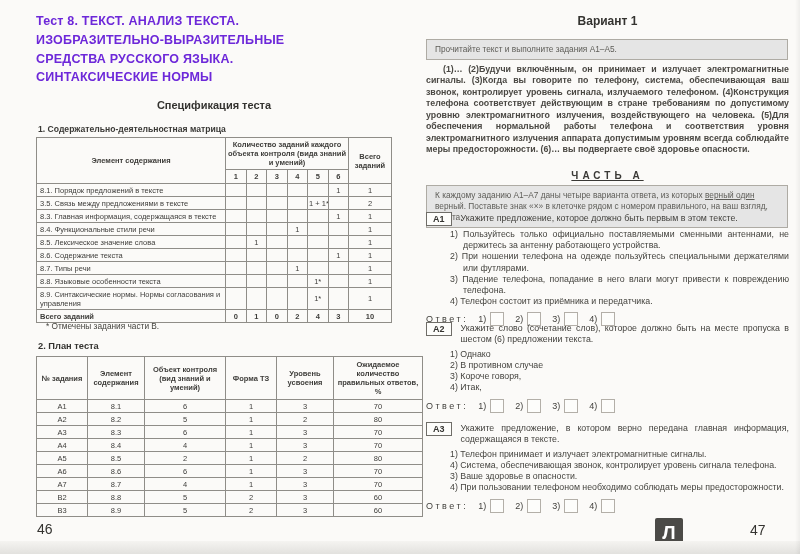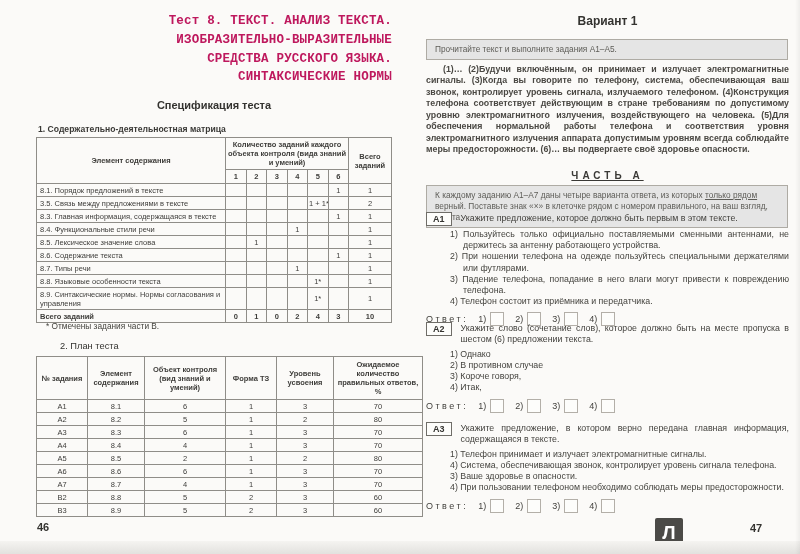--- a/index.html
+++ b/index.html
@@ -10,42 +10,42 @@
     color:#3e3d3a;
     -webkit-font-smoothing:antialiased;
   }
   #bottom-edge{position:absolute;left:0;right:0;bottom:0;height:13px;
     background:linear-gradient(#f5f4f1,#e2e1de);}
   #right-edge{position:absolute;top:0;bottom:0;right:0;width:5px;
     background:linear-gradient(90deg,rgba(0,0,0,0),rgba(0,0,0,0.05));}
 
   
   #left-page{position:absolute;left:36px;top:0;width:356px;height:554px;}
-  .book-title{position:absolute;top:12px;left:0;width:100%;text-align:right;
-    font-weight:bold;font-size:12.5px;line-height:1.5;letter-spacing:0.2px;color:#be185d;font-family:Liberation Mono, monospace;}
+  .book-title{position:absolute;top:12px;left:0;width:100%;text-align:left;
+    font-weight:bold;font-size:12.5px;line-height:1.5;letter-spacing:0.2px;color:#6d28d9;}
   .spec-subtitle{position:absolute;top:99px;left:0;width:100%;text-align:center;
     font-weight:bold;font-size:11px;color:#343330;}
   .matrix-heading{position:absolute;top:124px;left:2px;
     font-weight:bold;font-size:8.6px;color:#3a3936;}
   table{border-collapse:collapse;table-layout:fixed;}
   td,th{border:1px solid #8f8d88;overflow:hidden;}
   .matrix-table{position:absolute;top:137px;left:0;width:356px;font-size:7.5px;line-height:1.2;}
   .matrix-table th{font-weight:bold;text-align:center;vertical-align:middle;padding:2px 2px;}
   .matrix-table td{padding:1.5px 3px;vertical-align:middle;}
   .matrix-table td.num{text-align:center;padding:1.5px 1px;white-space:nowrap;}
   .matrix-table .w-el{width:184px;} .w-c{width:17px;} .w-c5{width:30px;} .w-tot{width:38px;}
   .matrix-table tfoot td{font-weight:bold;}
   .matrix-table tfoot td:first-child{padding-left:3px;}
   .footnote{position:absolute;top:321px;left:10px;font-size:8.3px;color:#45443f;}
-  .plan-heading{position:absolute;top:341px;left:2px;font-weight:normal;font-size:9.3px;color:#343330;margin-left:22px;}
+  .plan-heading{position:absolute;top:341px;left:2px;font-weight:bold;font-size:9.3px;color:#343330;}
   .plan-table{position:absolute;top:356px;left:0;width:356px;font-size:7.5px;line-height:1.2;}
   .plan-table th{font-weight:bold;text-align:center;vertical-align:middle;padding:3px 2px;}
   .plan-table td{text-align:center;padding:1.5px 2px;vertical-align:middle;}
   .plan-table .pw0{width:46px;}.pw1{width:52px;}.pw2{width:76px;}.pw3{width:46px;}.pw4{width:52px;}.pw5{width:84px;}
-  .pagenum{position:absolute;font-weight:bold;font-size:11px;color:#343330;}
+  .pagenum{position:absolute;font-weight:normal;font-size:14px;color:#343330;}
   #pn-left{left:37px;top:521px;}
   #pn-right{left:750px;top:522px;}
 
   
   #right-page{position:absolute;left:426px;top:0;width:363px;height:488px;}
   .variant-title{position:absolute;top:14px;left:0;width:100%;text-align:center;
     font-weight:bold;font-size:12px;color:#343330;}
   .instr-box{border:1px solid #aeaba4;background:#e5e5e5;color:#5d5c57;
     font-size:8.3px;line-height:1.32;padding:4px 8px;}
   #box-read{position:absolute;top:39px;left:0;right:1px;}
@@ -307,21 +307,21 @@
 
   <div class="instr-box" id="box-read">
     <span>Прочитайте текст и выполните задания А1–А5.</span>
   </div>
 
   <div class="passage">(1)… (2)Будучи включённым, он принимает и излучает электромагнитные сигналы. (3)Когда вы говорите по телефону, система, обеспечивающая ваш звонок, контролирует уровень сигнала, излучаемого телефоном. (4)Конструкция телефона соответствует действующим в стране требованиям по допустимому уровню электромагнитного излучения, воздействующего на человека. (5)Для обеспечения нормальной работы телефона и соответствия уровня электромагнитного излучения аппарата допустимым уровням всегда соблюдайте меры предосторожности. (6)… вы подвергаете своё здоровье опасности.</div>
 
   <div class="part-heading">ЧАСТЬ А</div>
 
   <div class="instr-box" id="box-part">
-    <span>К каждому заданию А1–А7 даны четыре варианта ответа, из которых </span><span class="u">только рядом</span><span> верный. Поставьте знак «×» в клеточке рядом с номером правильного, на ваш взгляд, ответа.</span>
+    <span>К каждому заданию А1–А7 даны четыре варианта ответа, из которых </span><span class="u">верный один</span><span> верный. Поставьте знак «×» в клеточке рядом с номером правильного, на ваш взгляд, ответа.</span>
   </div>
 
   <div class="task" id="task-a1">
     <div class="task-header">
       <span class="task-label">А1</span>
       <span class="task-q">Укажите предложение, которое должно быть первым в этом тексте.</span>
     </div>
     <div class="opts">
         <div class="opt">1) Пользуйтесь только официально поставляемыми сменными антеннами, не держитесь за антенну работающего устройства.</div>
         <div class="opt">2) При ношении телефона на одежде пользуйтесь специальными держателями или футлярами.</div>

